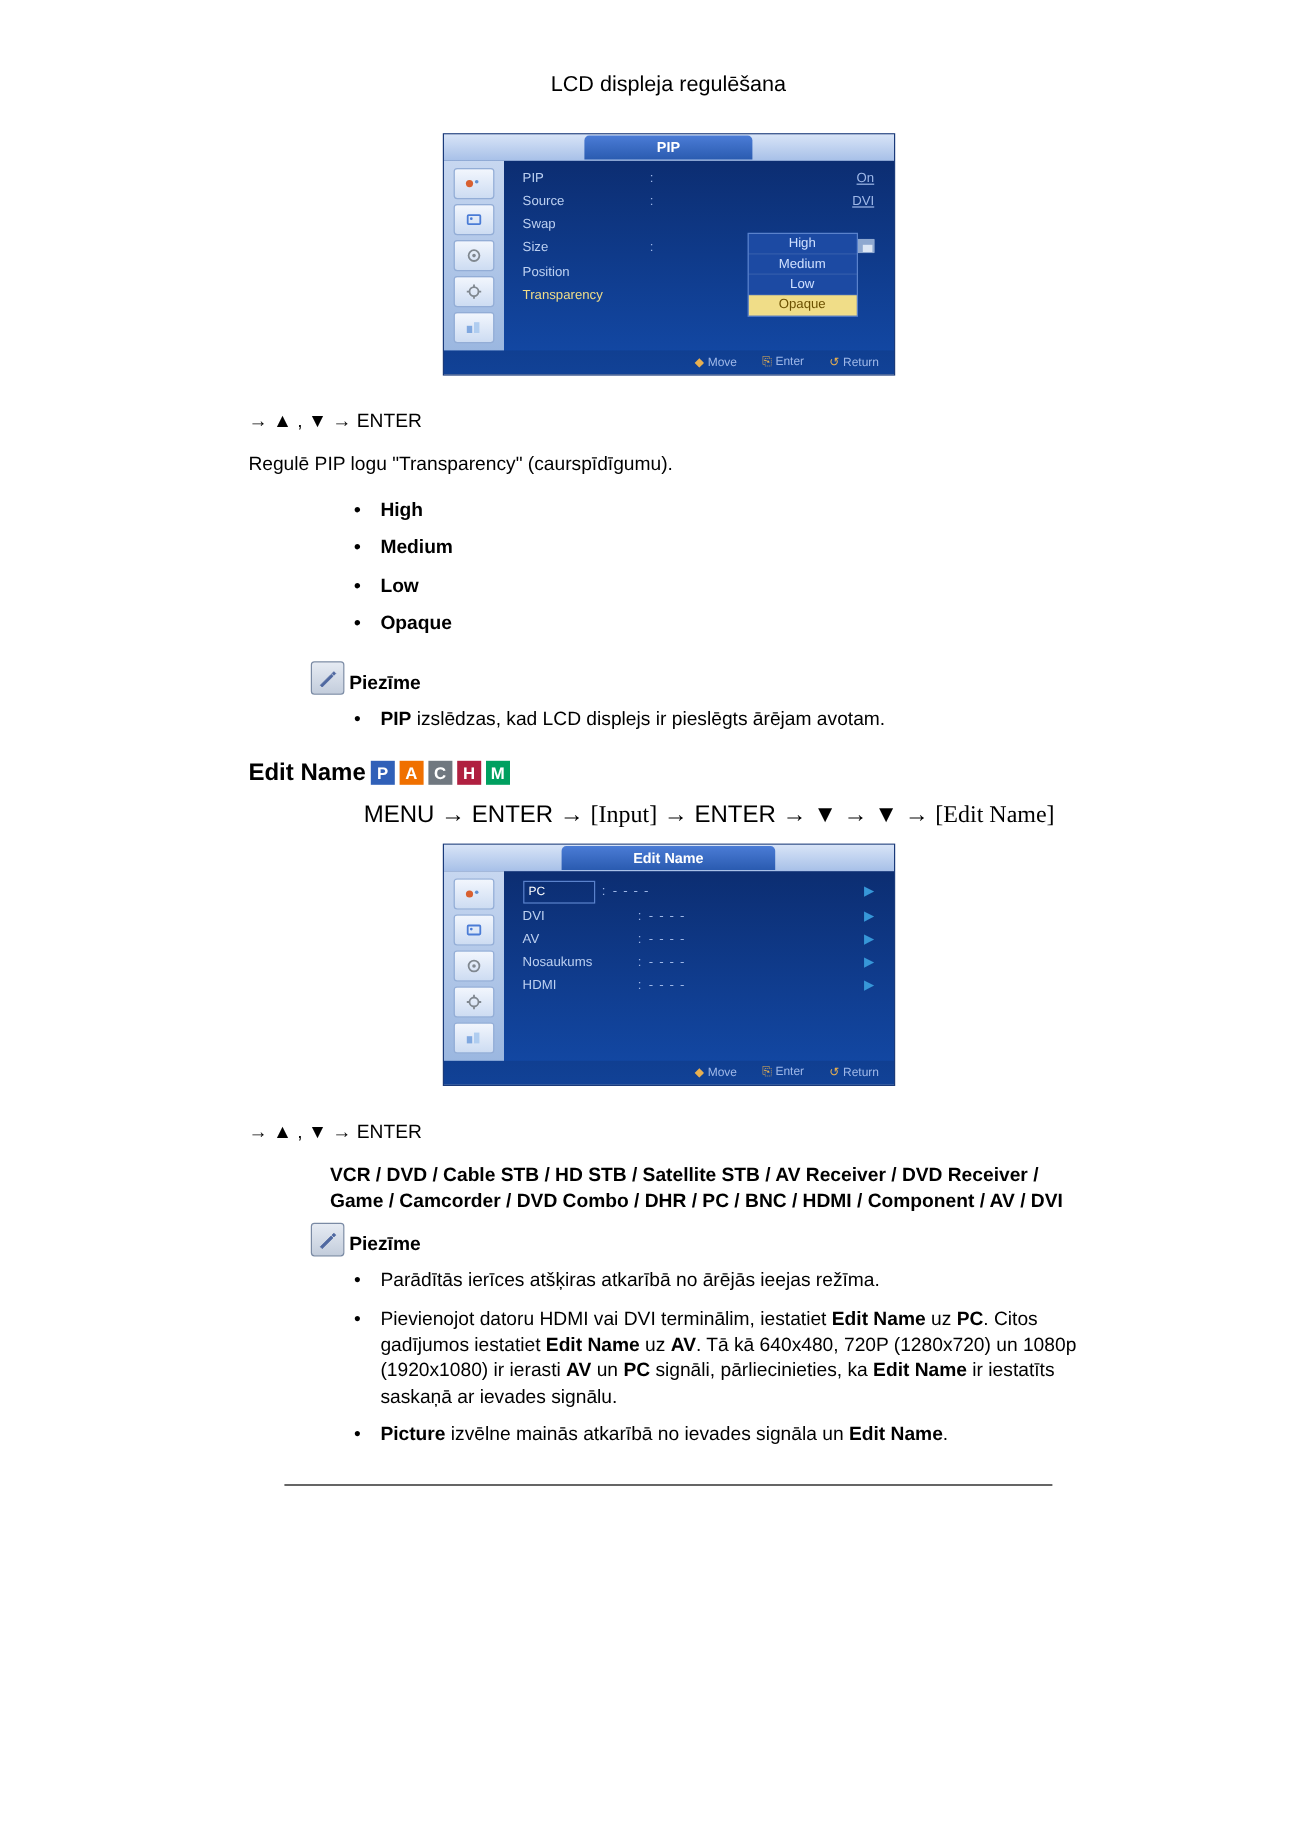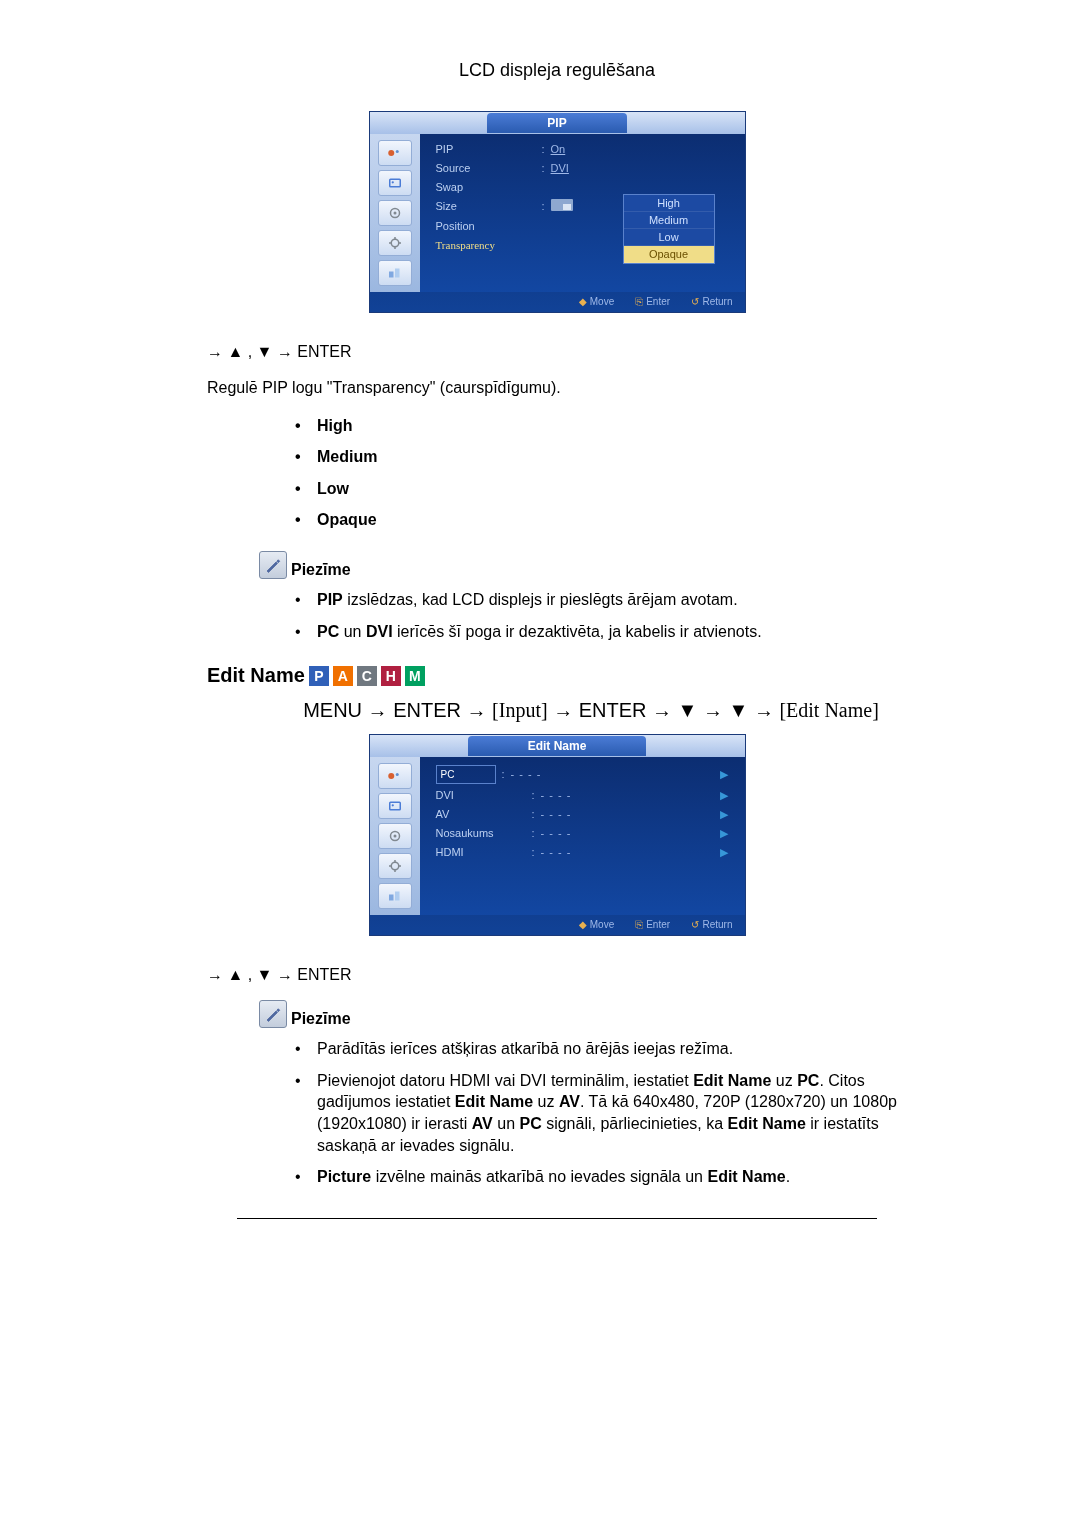--- a/index.html
+++ b/index.html
@@ -81,23 +81,23 @@
     gap: 4px;
     position: relative;
   }
   .scr-row {
     display: flex;
     justify-content: space-between;
     font-size: 11px;
     line-height: 15px;
   }
   .scr-row .colon { margin: 0 6px; color: #9fb8e8; }
-  .scr-row .val { flex: 1; text-align: left; color:#9fb8e8;text-decoration:underline;}
+  .scr-row .val { flex: 1; text-align: right; color:#9fb8e8;text-decoration:underline;}
   .scr-row .lbl { width: 100px; color:#bcd0f1;}
-  .scr-row.highlight .lbl { color: #f0dd88; font-family: Liberation Serif, serif; }
+  .scr-row.highlight .lbl { color: #f0dd88; }
   .scr-dropdown {
     position: absolute;
     right: 30px;
     top: 60px;
     width: 90px;
     border: 1px solid #5a82cc;
     background: #1c4aa3;
     font-size: 11px;
   }
   .scr-dropdown .opt {
@@ -330,21 +330,20 @@
         <svg viewBox="0 0 24 24">
           <path d="M4 20 L16 8 L18 10 L6 22 Z" fill="#4f68a0"></path>
           <path d="M17 7 L19 5 L21 7 L19 9 Z" fill="#4f68a0"></path>
         </svg>
       </div>
     <span class="note-label">Piezīme</span>
   </div>
 
   <ul class="bullets">
     <li><b>PIP</b><span> izslēdzas, kad LCD displejs ir pieslēgts ārējam avotam.</span></li>
-    <li><b>PC</b><span> un </span><b>DVI</b><span> ierīcēs šī poga ir dezaktivēta, ja kabelis ir atvienots.</span></li>
   </ul>
 
   <div class="section-heading">
     <span>Edit Name</span>
     <span class="badge p">P</span>
     <span class="badge a">A</span>
     <span class="badge c">C</span>
     <span class="badge h">H</span>
     <span class="badge m">M</span>
   </div>
@@ -426,20 +425,21 @@
     <div class="scr-footer">
       <span><span class="ic">◆</span><span>Move</span></span>
       <span><span class="ic">⎘</span><span>Enter</span></span>
       <span><span class="ic">↺</span><span>Return</span></span>
     </div>
   </div>
 
   <div class="sequence indent1">→ ▲ , ▼ → ENTER</div>
 
 
+  <div class="device-list">VCR / DVD / Cable STB / HD STB / Satellite STB / AV Receiver / DVD Receiver / Game / Camcorder / DVD Combo / DHR / PC / BNC / HDMI / Component / AV / DVI</div>
 
   <div class="note-hdr">
     <div class="note-icon">
         <svg viewBox="0 0 24 24">
           <path d="M4 20 L16 8 L18 10 L6 22 Z" fill="#4f68a0"></path>
           <path d="M17 7 L19 5 L21 7 L19 9 Z" fill="#4f68a0"></path>
         </svg>
       </div>
     <span class="note-label">Piezīme</span>
   </div>

